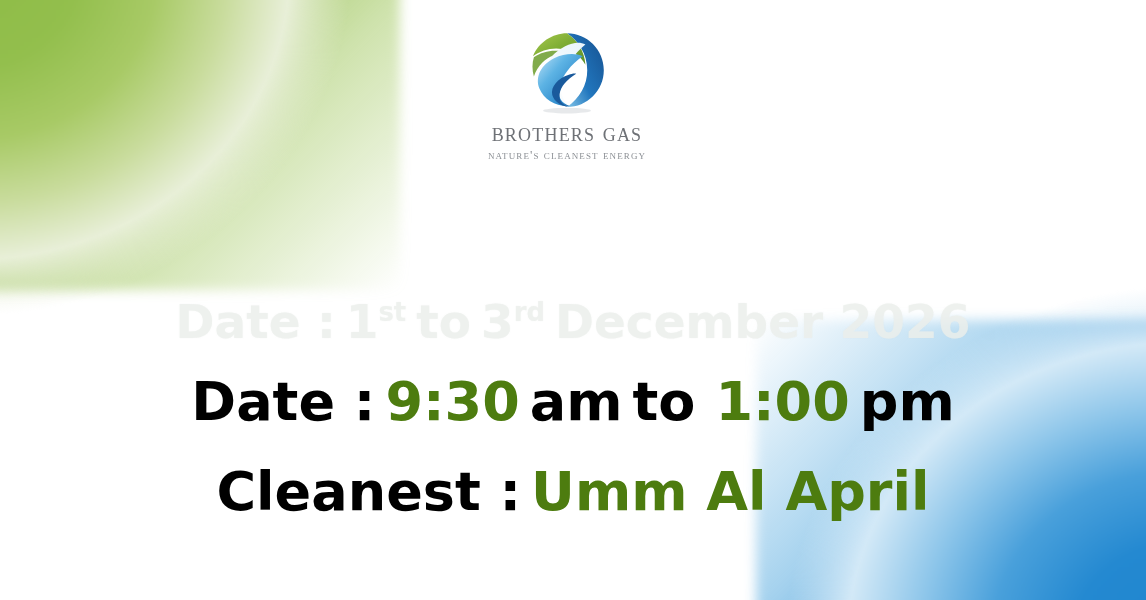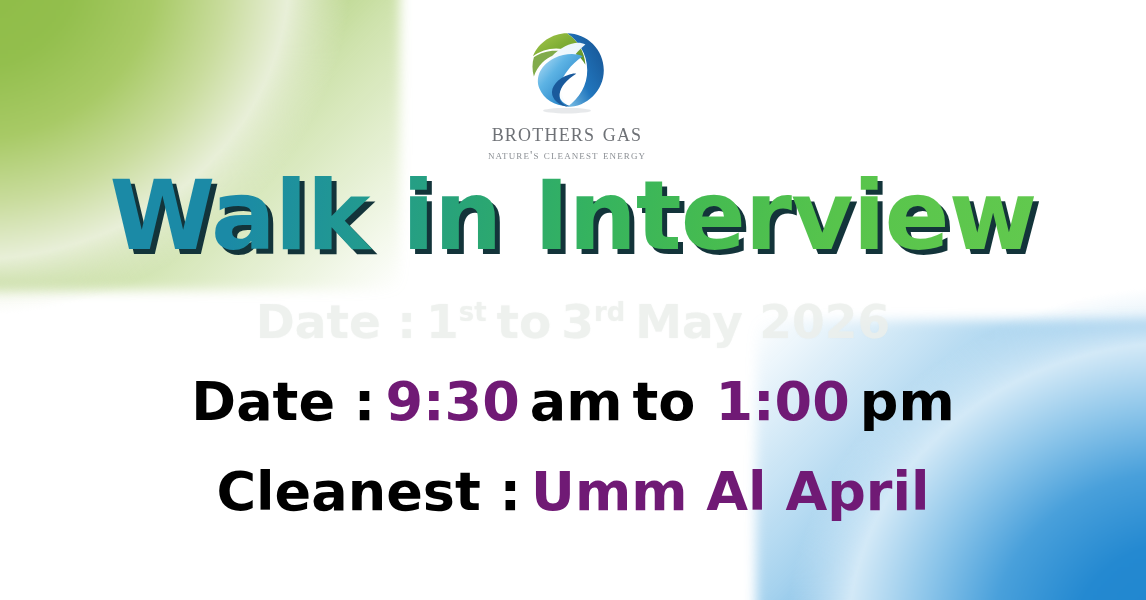--- a/index.html
+++ b/index.html
@@ -204,21 +204,21 @@
     top: 374px;
     font-size: 54px;
     line-height: 1.05;
   }
   .info-location {
     top: 464px;
     font-size: 54px;
     line-height: 1.05;
   }
   .accent {
-    color: #701a75;
+    color: #4d7c0f;
   }
   .spacer-sm { display: inline-block; width: 10px; }
 </style>
 </head>
 <body>
 
 <div id="poster">
 
   <div class="bg-base"></div>
   <div class="bg-green2"></div>
@@ -269,29 +269,23 @@
 
         <path d="M60 52 C50 58 43 66 42 74 C41 81 45 86 52 88
                  C43 87 36 82 34 75 C32 66 40 57 52 53 C55 52 58 51 60 52 Z" fill="#1a5a9c"></path>
 
         <ellipse cx="50" cy="92" rx="26" ry="3" fill="#c9ced3" opacity="0.45"></ellipse>
       </svg>
       <div class="logo-wordmark">Brothers Gas</div>
       <div class="logo-tagline">Nature's Cleanest Energy</div>
     </div>
 
-    <div class="headline-wrap">
-      <div class="headline">
-        <span class="hl-shadow">Walk in Interview</span>
-        <span class="hl-face">Walk in Interview</span>
-      </div>
-    </div>
 
     <div class="date-line">
-      <span>Date :</span><span class="spacer-sm"></span><span>1</span><sup>st</sup><span class="spacer-sm"></span><span>to</span><span class="spacer-sm"></span><span>3</span><sup>rd</sup><span class="spacer-sm"></span><span>May 2026</span>
+      <span>Date :</span><span class="spacer-sm"></span><span>1</span><sup>st</sup><span class="spacer-sm"></span><span>to</span><span class="spacer-sm"></span><span>3</span><sup>rd</sup><span class="spacer-sm"></span><span>December 2026</span>
     </div>
 
     <div class="info-line info-time">
       <span>Date :</span><span class="spacer-sm"></span><span class="accent">9:30</span><span class="spacer-sm"></span><span>am</span><span class="spacer-sm"></span><span>to</span><span class="spacer-sm"></span><span class="spacer-sm"></span><span class="accent">1:00</span><span class="spacer-sm"></span><span>pm</span>
     </div>
 
     <div class="info-line info-location">
       <span>Cleanest :</span><span class="spacer-sm"></span><span class="accent">Umm Al April</span>
     </div>
 

